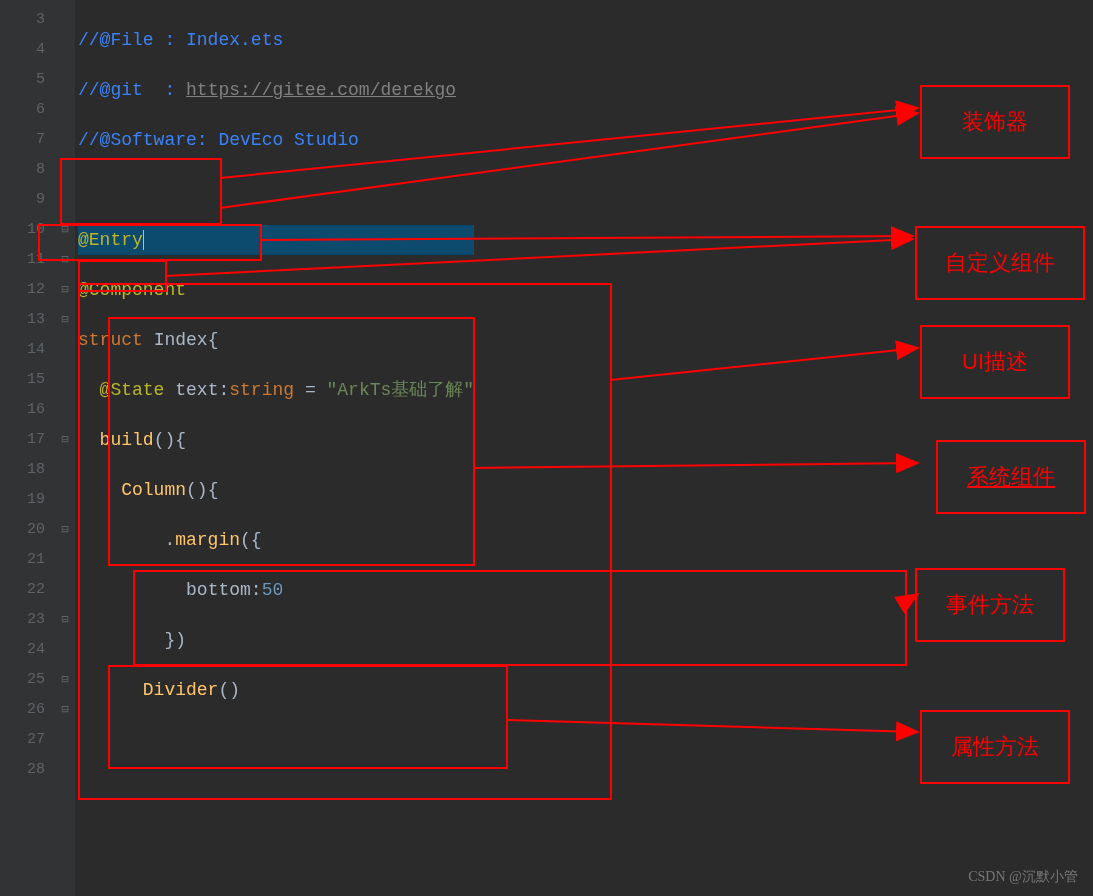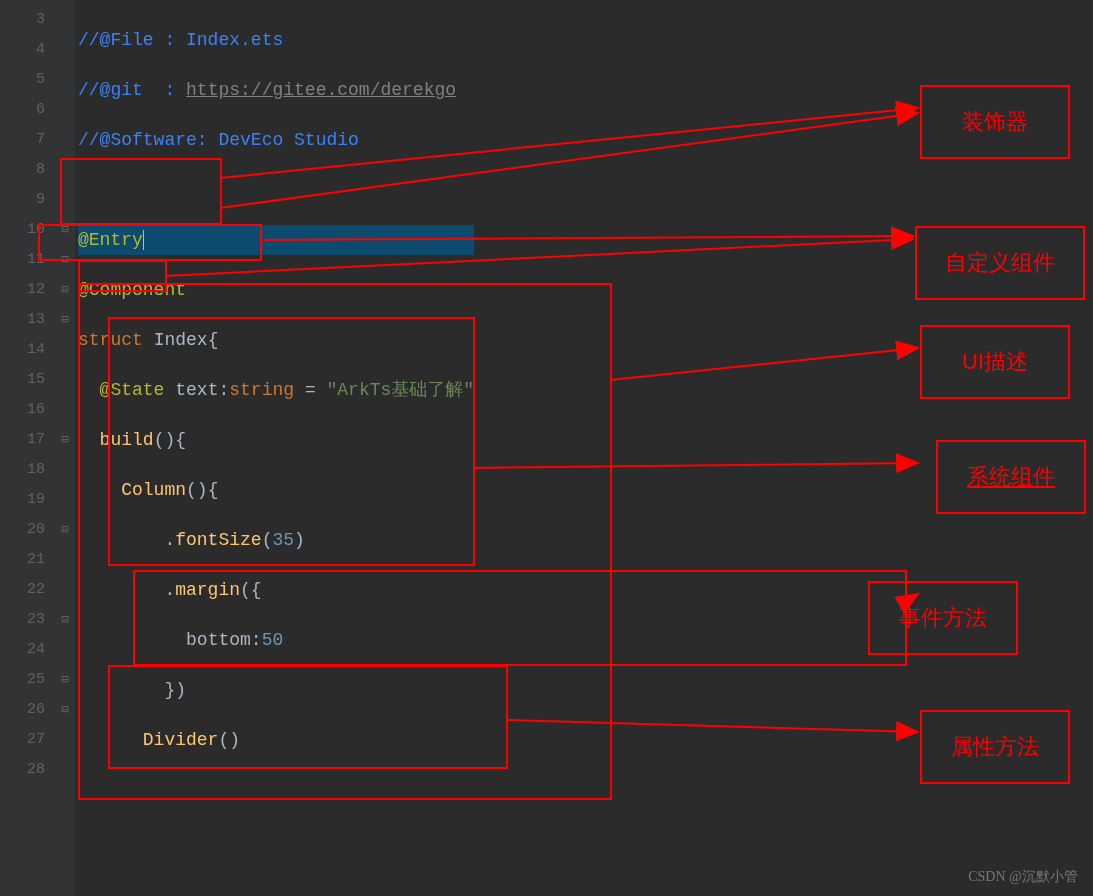--- a/index.html
+++ b/index.html
@@ -168,21 +168,20 @@
 <div class="line"><span class="cm">//@File : Index.ets</span></div>
 <div class="line"><span class="cm">//@git  : </span><span class="lk">https://gitee.com/derekgo</span></div>
 <div class="line"><span class="cm">//@Software: DevEco Studio</span></div>
 <div class="line"></div>
 <div class="line cursorline"><span class="dec">@Entry</span><span class="cursor"></span></div>
 <div class="line"><span class="dec">@Component</span></div>
 <div class="line"><span class="kw">struct</span> <span class="id">Index</span><span class="op">{</span></div>
 <div class="line">  <span class="dec">@State</span> <span class="id">text</span>:<span class="kw">string</span> = <span class="str">"ArkTs基础了解"</span></div>
 <div class="line">  <span class="fn">build</span>(){</div>
 <div class="line">    <span class="fn">Column</span>(){</div>
-<div class="line">        .<span class="fn">fontSize</span>(<span class="num">35</span>)</div>
 <div class="line">        .<span class="fn">margin</span>({</div>
 <div class="line">          <span class="id">bottom</span>:<span class="num">50</span></div>
 <div class="line">        })</div>
 <div class="line">      <span class="fn">Divider</span>()</div>
 
 
 
 
 
 
@@ -195,21 +194,21 @@
 <div class="hl" style="left:78px; top:260px; width:85px; height:28px;"></div>
 <div class="hl" style="left:78px; top:283px; width:530px; height:513px;"></div>
 <div class="hl" style="left:108px; top:317px; width:363px; height:245px;"></div>
 <div class="hl" style="left:133px; top:570px; width:770px; height:92px;"></div>
 <div class="hl" style="left:108px; top:665px; width:396px; height:100px;"></div>
 
 <div class="anno" style="left:920px; top:85px; width:110px;">装饰器</div>
 <div class="anno" style="left:915px; top:213px; width:130px;margin-top:13px;">自定义组件</div>
 <div class="anno" style="left:920px; top:325px; width:110px;">UI描述</div>
 <div class="anno" style="left:936px; top:440px; width:110px;text-decoration:underline;">系统组件</div>
-<div class="anno" style="left:868px; top:568px; width:110px;margin-top:13px;">事件方法</div>
+<div class="anno" style="left:915px; top:568px; width:110px;">事件方法</div>
 <div class="anno" style="left:920px; top:710px; width:110px;">属性方法</div>
 
 <svg class="overlay">
   <defs>
     <marker id="ah" markerWidth="12" markerHeight="10" refX="11" refY="5" orient="auto">
       <path d="M0,0 L12,5 L0,10 z" fill="red"></path>
     </marker>
   </defs>
 
   <line x1="220" y1="178" x2="918" y2="108" stroke="red" stroke-width="2" marker-end="url(#ah)"></line>

